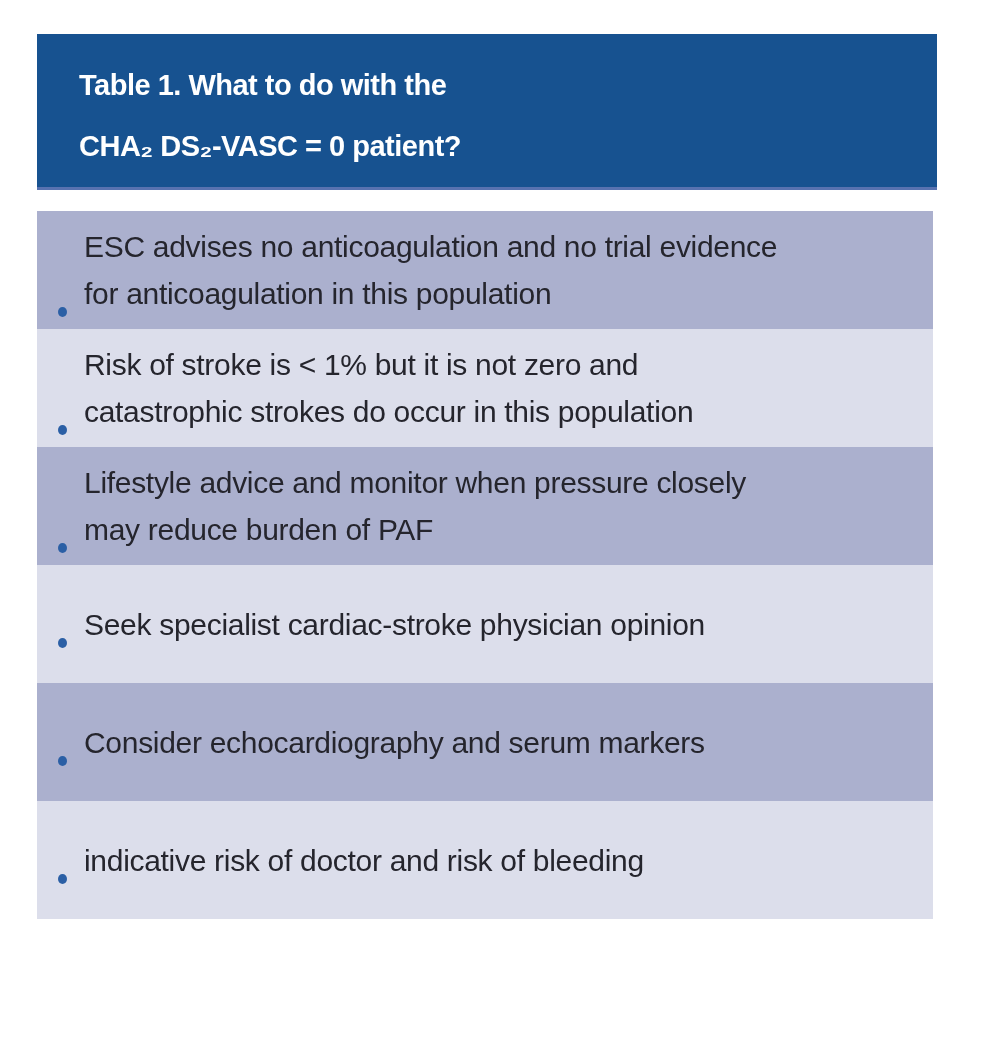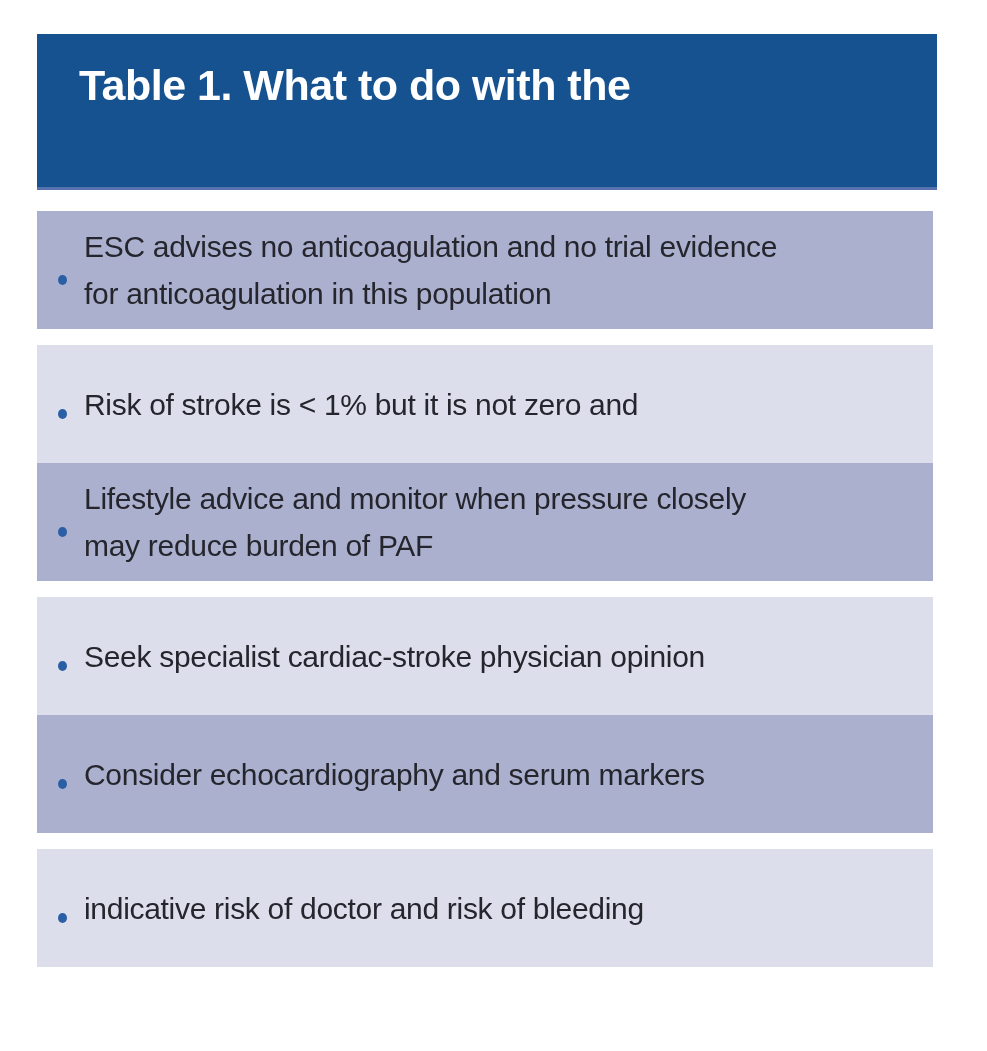--- a/index.html
+++ b/index.html
@@ -18,44 +18,44 @@
   .header {
     position: absolute;
     left: 37px;
     top: 34px;
     width: 900px;
     height: 156px;
     box-sizing: border-box;
     background: var(--header-bg, #175290);
     border-bottom: 3px solid var(--header-border-bottom, #5872b0);
     color: var(--header-text, #ffffff);
-    font-size: 43px;
+    font-size: 29px;
     font-weight: bold;
     line-height: 61px;
     letter-spacing: -0.5px;
     padding: 21px 10px 0 42px;
   }
   .rows {
     position: absolute;
     left: 37px;
     top: 211px;
     width: 896px;
   }
   .row {
     display: flex;
     align-items: center;
     height: 118px;
     box-sizing: border-box;
     padding-left: 21px;
   }
   .row.dark  { background: var(--row-dark, #abb0ce); }
-  .row.light { background: var(--row-light, #dcdeeb); margin-top: 16px; }
+  .row.light { background: var(--row-light, #dcdeeb); }
   .row-content {
     display: flex;
-    align-items: center;
+    align-items: flex-end;
   }
   .bullet {
     flex: 0 0 auto;
     width: 9px;
     height: 10px;
     margin-top: 19px;
     margin-right: 17px;
     border-radius: 50%;
     background: var(--bullet, #2b5fa5);
   }
@@ -66,36 +66,38 @@
     letter-spacing: -0.3px;
     max-width: 840px;
   }
 </style>
 </head>
 <body>
 
 <div class="page">
   <div class="header">
     <div>Table 1. What to do with the</div>
+    <div>CHA₂ DS₂-VASC = 0 patient?</div>
   </div>
   <div class="rows" id="rows">
       <div class="row dark">
     <div class="row-content">
       <span class="bullet"></span>
       <div class="row-text">
             <div>ESC advises no anticoagulation and no trial evidence</div>
             <div>for anticoagulation in this population</div>
           </div>
     </div>
   </div>
       <div class="row light">
     <div class="row-content">
       <span class="bullet"></span>
       <div class="row-text">
             <div>Risk of stroke is &lt; 1% but it is not zero and</div>
+            <div>catastrophic strokes do occur in this population</div>
           </div>
     </div>
   </div>
       <div class="row dark">
     <div class="row-content">
       <span class="bullet"></span>
       <div class="row-text">
             <div>Lifestyle advice and monitor when pressure closely</div>
             <div>may reduce burden of PAF</div>
           </div>

